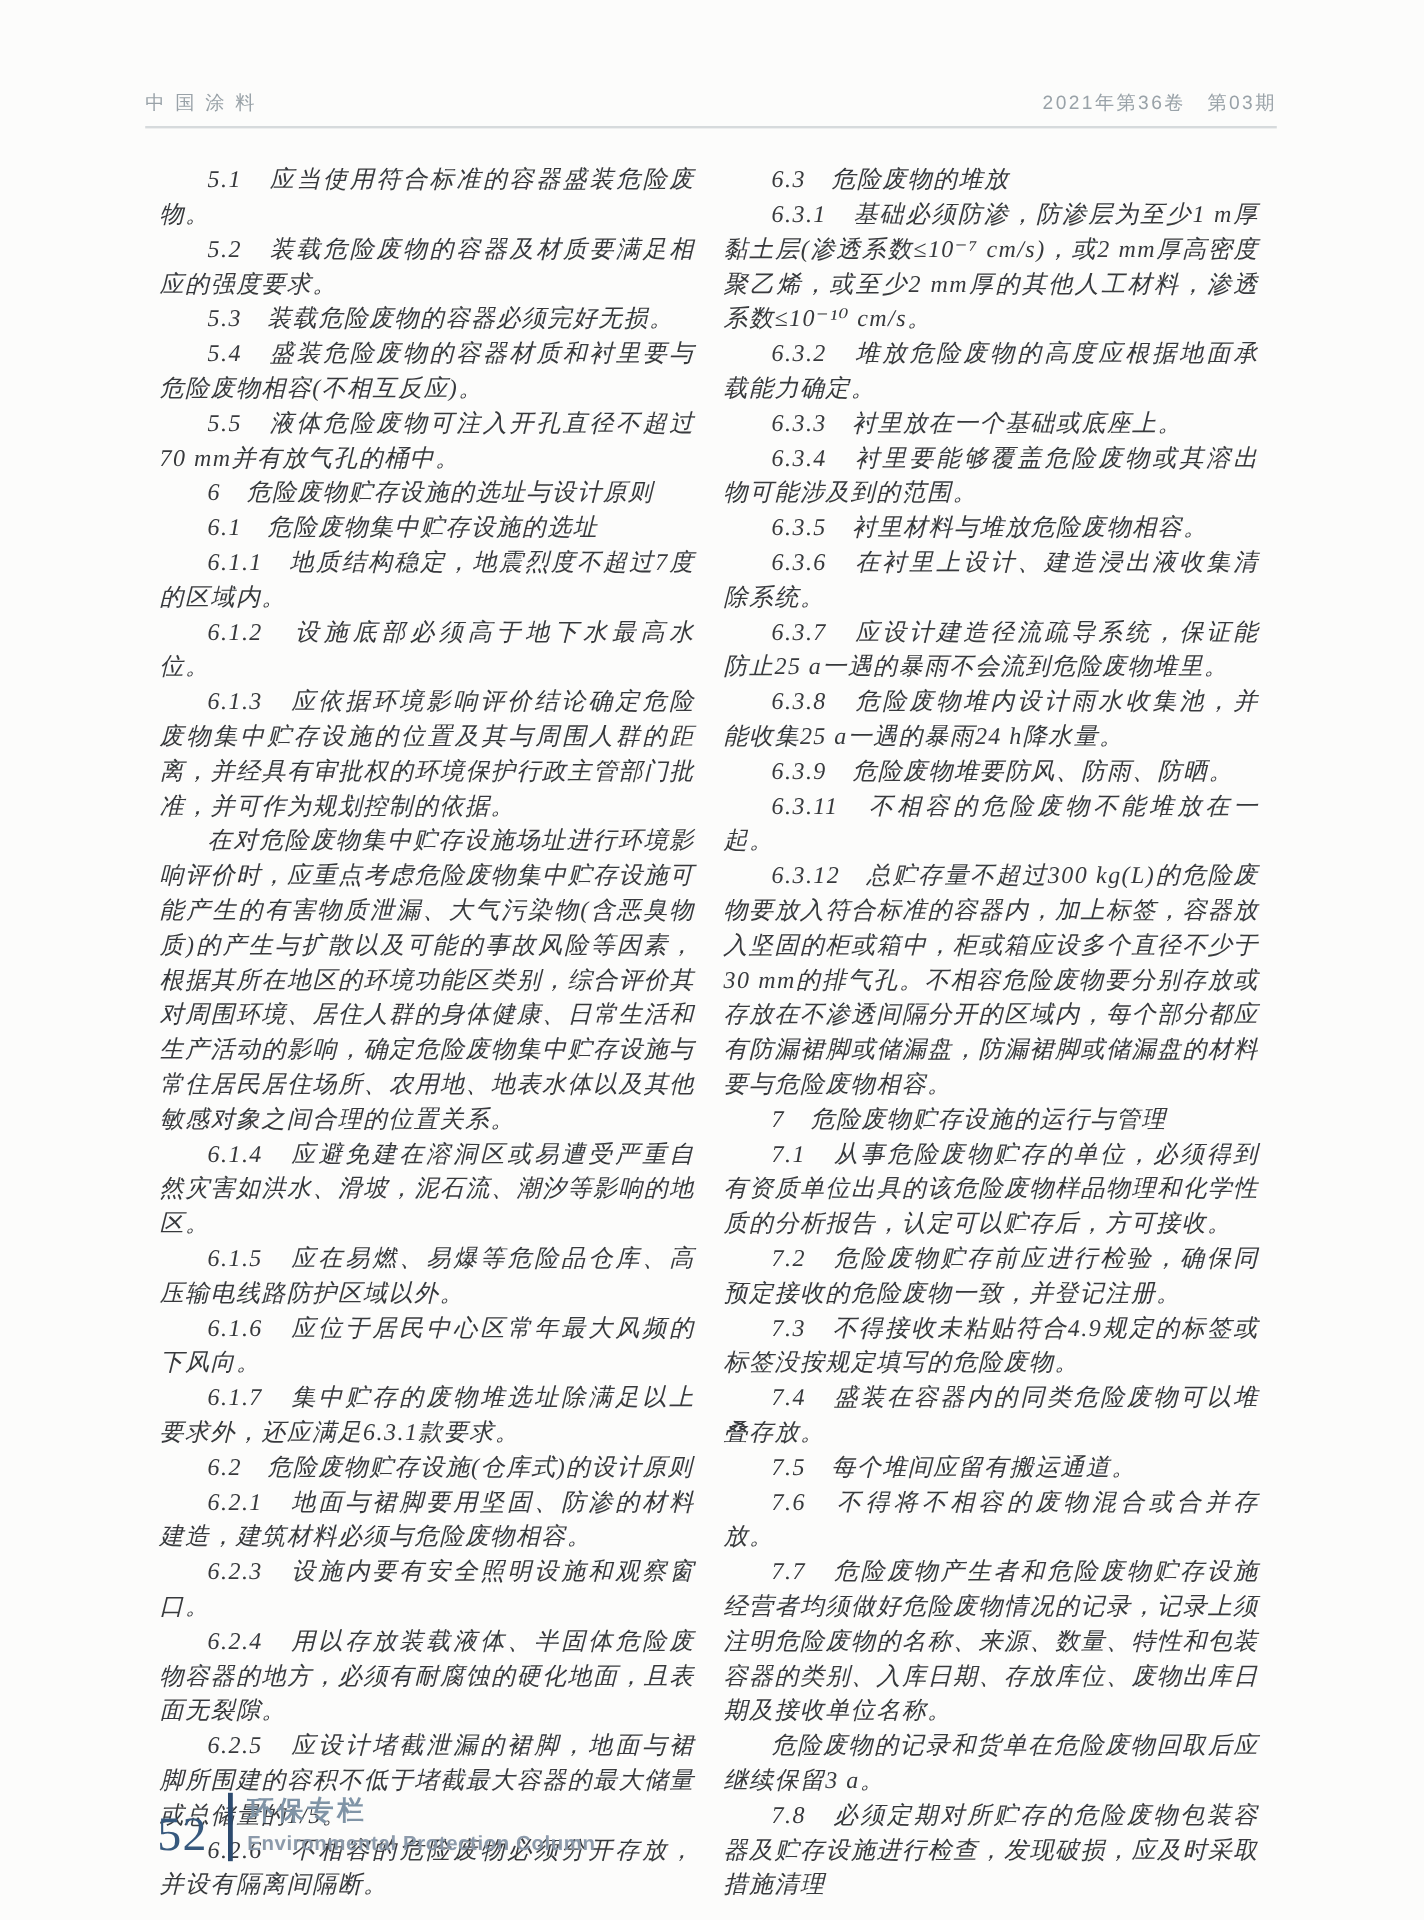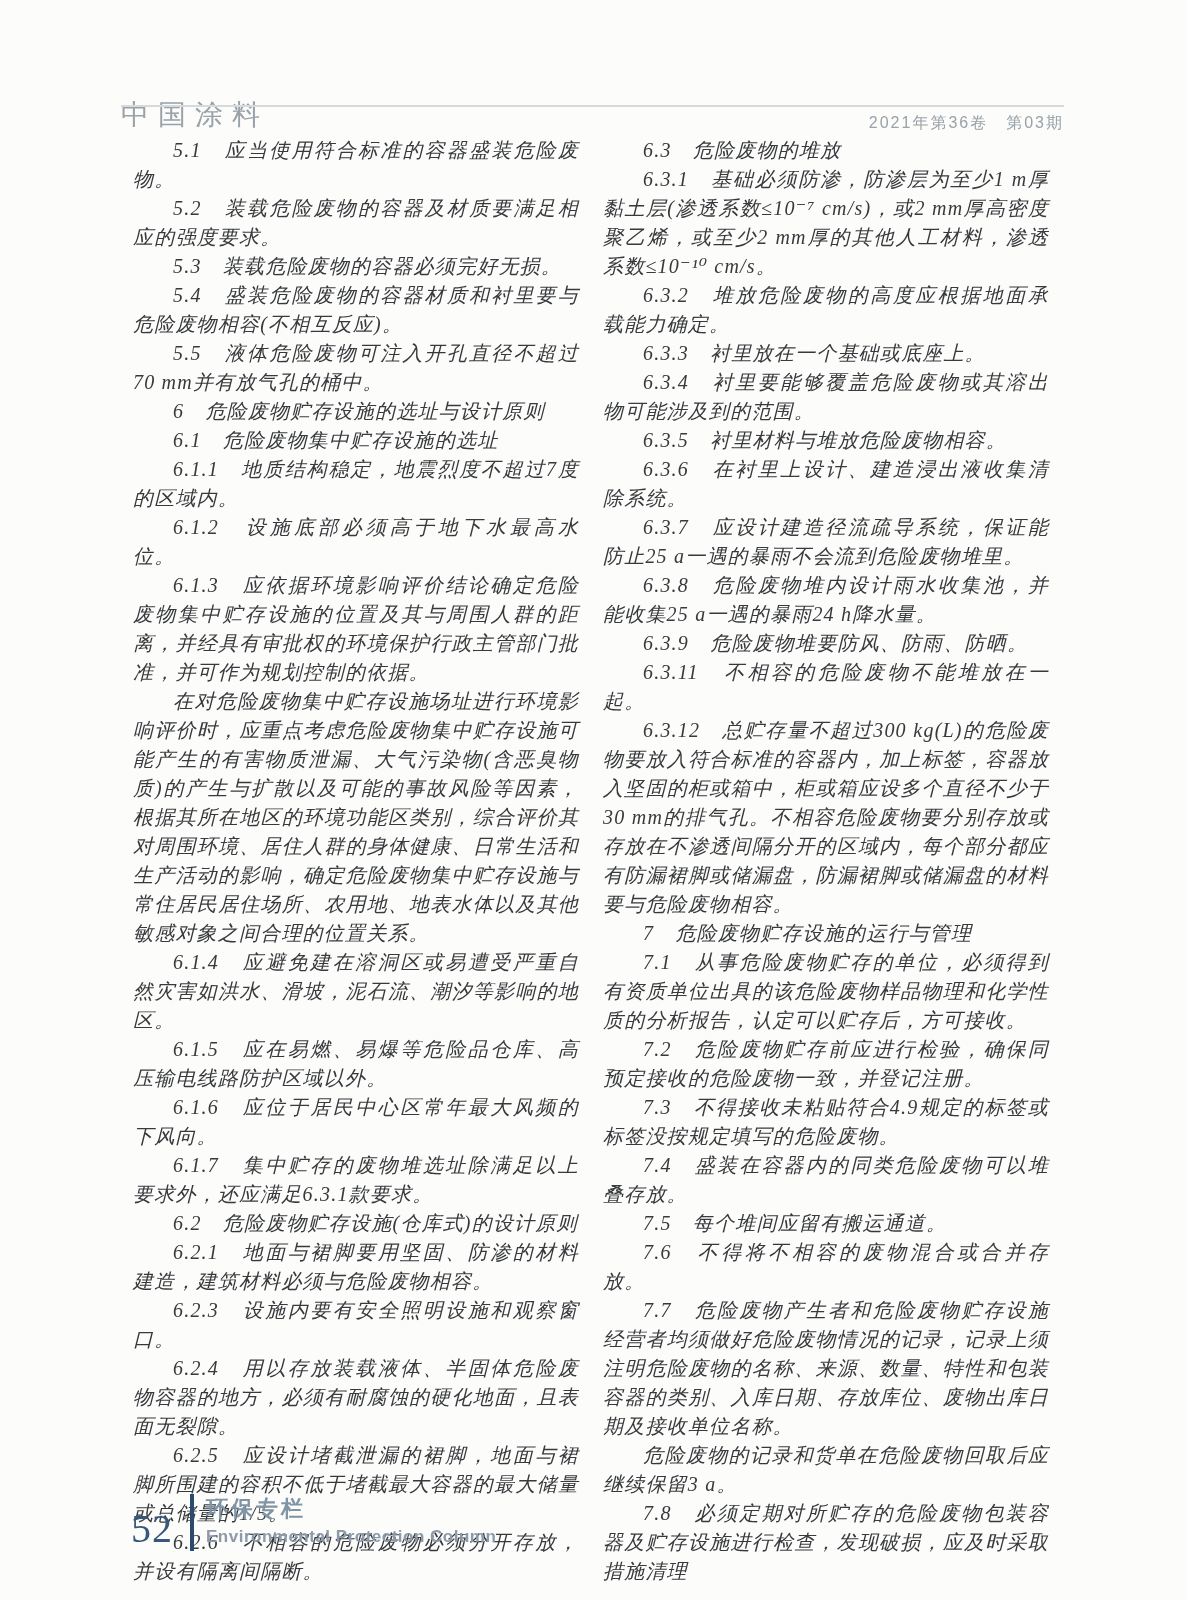--- a/index.html
+++ b/index.html
@@ -15,25 +15,24 @@
   .header {
     position: absolute;
     left: 121px;
     right: 123px;
     top: 76px;
     display: flex;
     justify-content: space-between;
     align-items: flex-end;
   }
   .journal {
-    font-size: 28px;
+    font-size: 16px;
     letter-spacing: 9px;
     color: var(--header-text, #99a2a8);
     font-family: Liberation Mono, monospace;
-    margin-top: 20px;
   }
   .issue {
     font-size: 16px;
     letter-spacing: 2px;
     color: var(--header-text, #99a2a8);
     font-family: "Liberation Sans", "DejaVu Sans", sans-serif;
   }
   .header-rule {
     position: absolute;
     left: 121px;

